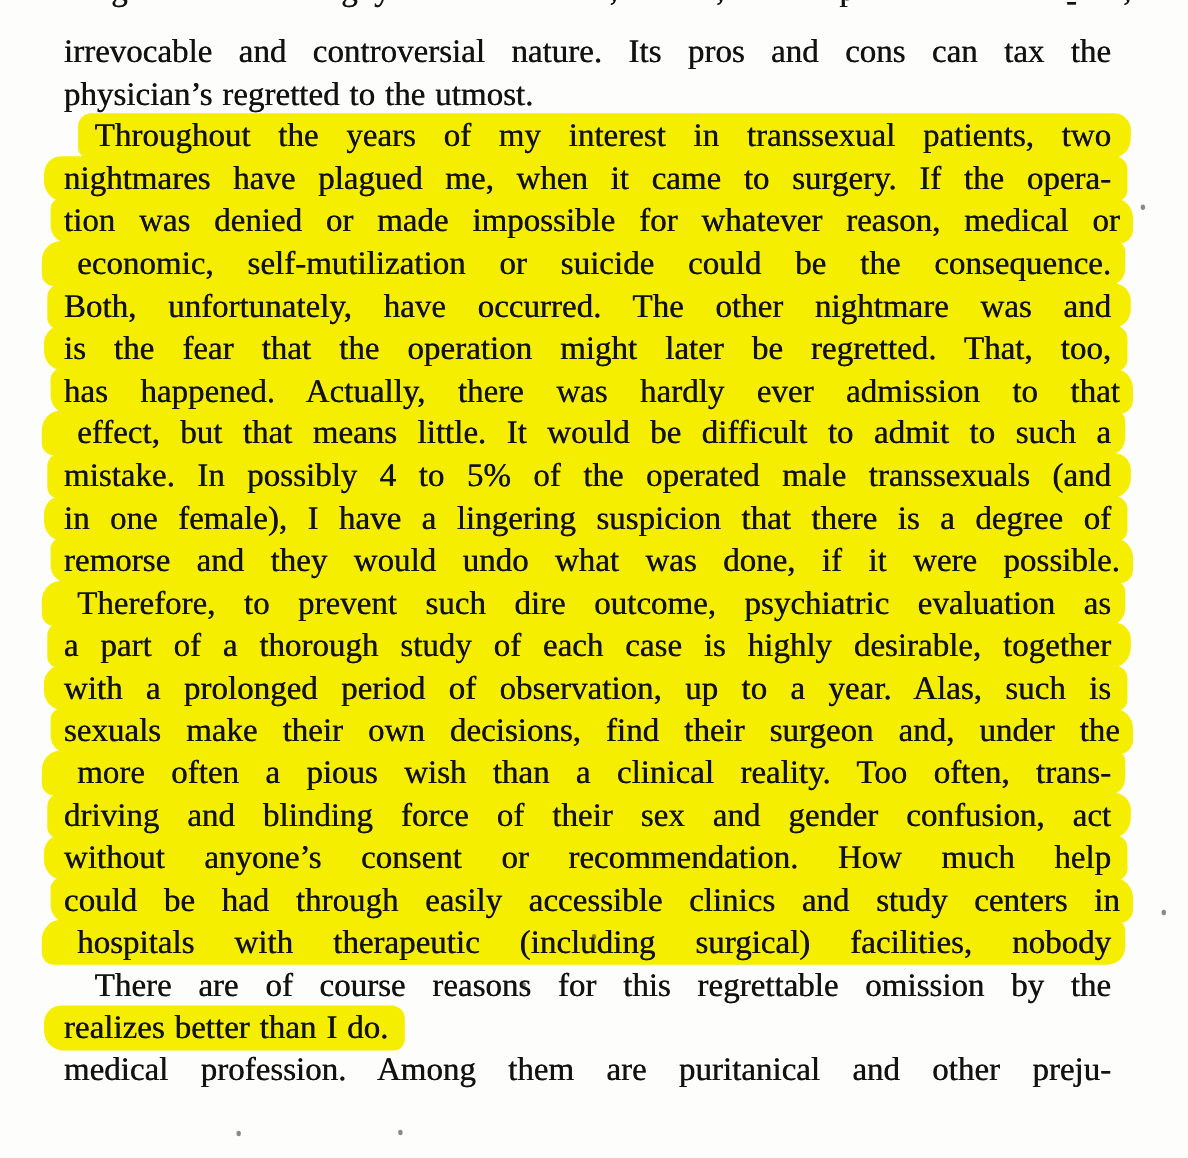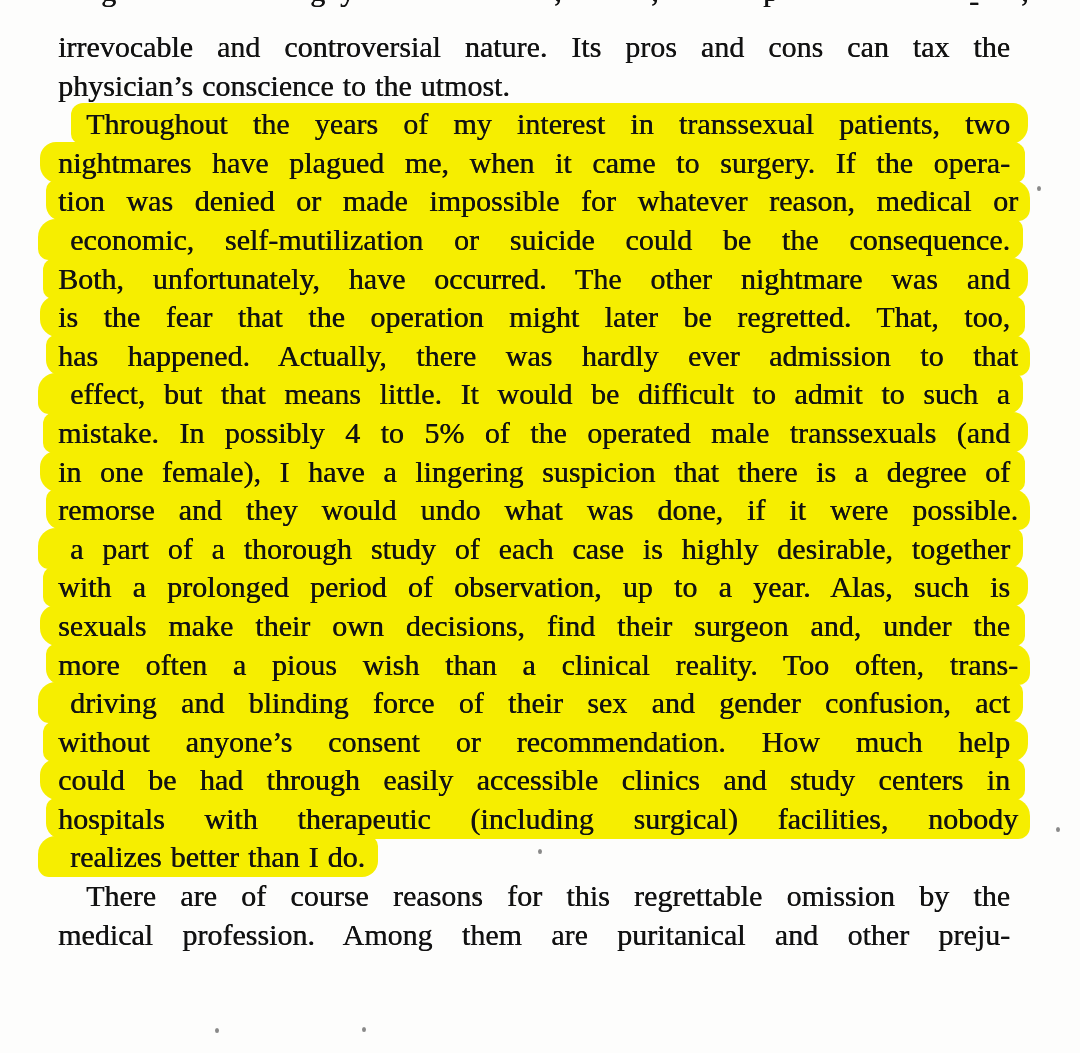--- a/index.html
+++ b/index.html
@@ -80,42 +80,43 @@
       <span class="top-frag" style="left: 310px;">g</span>
       <span class="top-frag" style="left: 340px;">y</span>
       <span class="top-frag" style="left: 554px;">,</span>
       <span class="top-frag" style="left: 651px;">,</span>
       <span class="top-frag" style="left: 763px;">p</span>
       <span class="top-frag" style="left: 969px; top: -18px;">-</span>
       <span class="top-frag" style="left: 1021px;">,</span>
     </div>
   <div class="text-column" id="text-column">
       <div class="line">irrevocable and controversial nature. Its pros and cons can tax the</div>
-      <div class="line para-end">physician’s conscience to the utmost.</div>
+      <div class="line para-end">physician’s regretted to the utmost.</div>
       <div class="line indent"><span class="mark">Throughout the years of my interest in transsexual patients, two</span></div>
       <div class="line"><span class="mark">nightmares have plagued me, when it came to surgery. If the opera-</span></div>
       <div class="line"><span class="mark">tion was denied or made impossible for whatever reason, medical or</span></div>
       <div class="line"><span class="mark">economic, self-mutilization or suicide could be the consequence.</span></div>
       <div class="line"><span class="mark">Both, unfortunately, have occurred. The other nightmare was and</span></div>
       <div class="line"><span class="mark">is the fear that the operation might later be regretted. That, too,</span></div>
       <div class="line"><span class="mark">has happened. Actually, there was hardly ever admission to that</span></div>
       <div class="line"><span class="mark">effect, but that means little. It would be difficult to admit to such a</span></div>
       <div class="line"><span class="mark">mistake. In possibly 4 to 5% of the operated male transsexuals (and</span></div>
       <div class="line"><span class="mark">in one female), I have a lingering suspicion that there is a degree of</span></div>
       <div class="line"><span class="mark">remorse and they would undo what was done, if it were possible.</span></div>
+      <div class="line"><span class="mark">Therefore, to prevent such dire outcome, psychiatric evaluation as</span></div>
       <div class="line"><span class="mark">a part of a thorough study of each case is highly desirable, together</span></div>
       <div class="line"><span class="mark">with a prolonged period of observation, up to a year. Alas, such is</span></div>
       <div class="line"><span class="mark">sexuals make their own decisions, find their surgeon and, under the</span></div>
       <div class="line"><span class="mark">more often a pious wish than a clinical reality. Too often, trans-</span></div>
       <div class="line"><span class="mark">driving and blinding force of their sex and gender confusion, act</span></div>
       <div class="line"><span class="mark">without anyone’s consent or recommendation. How much help</span></div>
       <div class="line"><span class="mark">could be had through easily accessible clinics and study centers in</span></div>
       <div class="line"><span class="mark">hospitals with therapeutic (including surgical) facilities, nobody</span></div>
+      <div class="line indent">There are of course reasons for this regrettable omission by the</div>
       <div class="line para-end"><span class="mark">realizes better than I do.</span></div>
-      <div class="line indent">There are of course reasons for this regrettable omission by the</div>
       <div class="line">medical profession. Among them are puritanical and other preju-</div>
     </div>
   <div id="speck-layer">
       <span class="speck" style="left: 538px; top: 849px;"></span>
       <span class="speck" style="left: 474px; top: 893px;"></span>
       <span class="speck" style="left: 1037px; top: 186px;"></span>
       <span class="speck" style="left: 1056px; top: 827px;"></span>
       <span class="speck" style="left: 215px; top: 1028px;"></span>
       <span class="speck" style="left: 362px; top: 1027px;"></span>
     </div>

